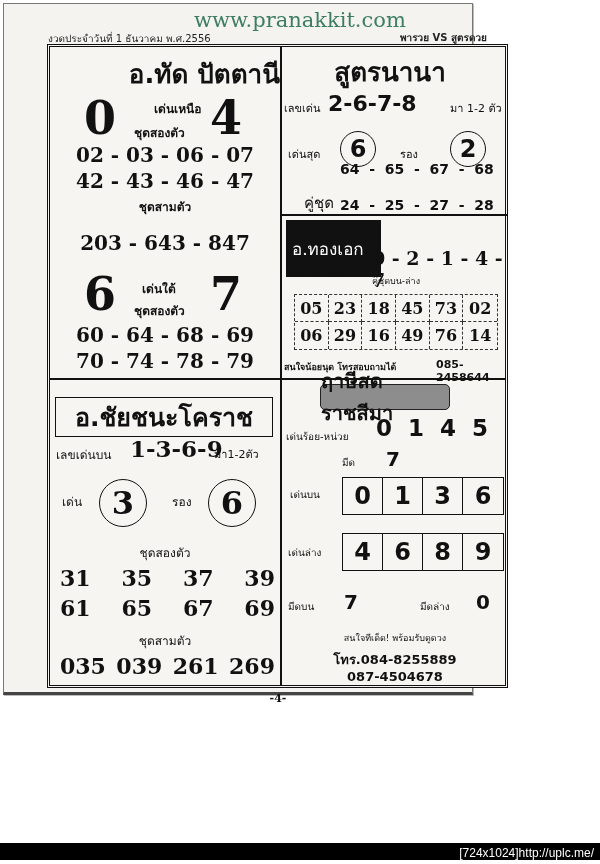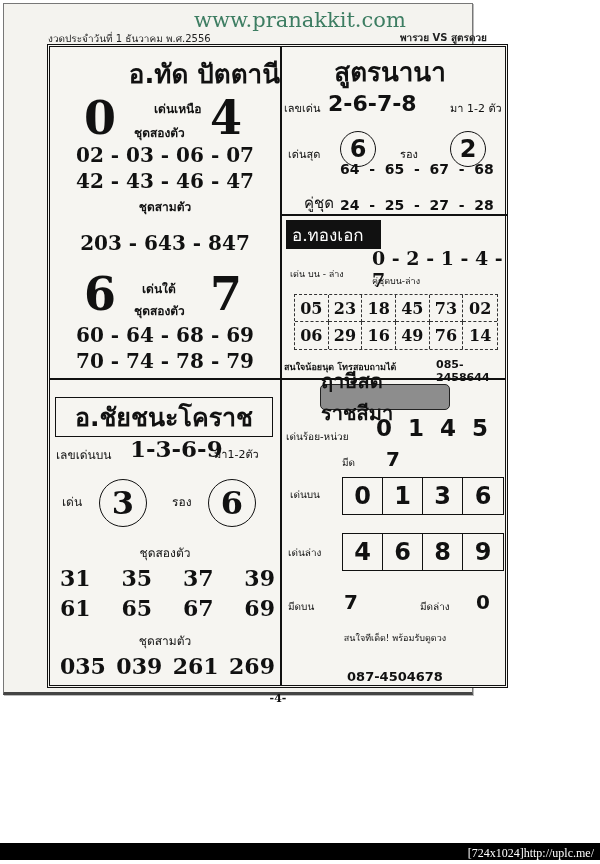--- a/index.html
+++ b/index.html
@@ -44,21 +44,21 @@
     
     .q2-title { left: 232px; top: 4px; width: 216px; text-align: center; font-size: 26px; font-weight: bold; }
     .circle {
       position: absolute; border: 1.5px solid #111; border-radius: 50%;
       display: flex; align-items: center; justify-content: center; font-weight: bold;
     }
 
     
     .q3-title {
       left: 236px; top: 173px; background: #111; color: #fff; font-size: 17px; font-family: "DejaVu Serif", serif;
-      padding: 1px 6px; width: 95px;
+      padding: 15px 6px; width: 95px;
     }
     .grid {
       position: absolute; left: 244px; top: 247px; width: 204px; height: 56px;
       border: 1px dashed #333; display: grid; grid-template-columns: repeat(6, 1fr); grid-template-rows: 1fr 1fr;
     }
     .grid div {
       border-right: 1px dashed #333; border-bottom: 1px dashed #333;
       font-family: "DejaVu Serif", serif; font-weight: bold; font-size: 16px;
       display: flex; align-items: center; justify-content: center;
     }
@@ -82,21 +82,21 @@
       width: 40px; height: 36px; border-right: 1.5px solid #111; font-size: 24px; font-weight: bold;
       display: flex; align-items: center; justify-content: center;
     }
     .boxrow div:last-child { border-right: none; }
 
     .page-num { position: absolute; left: 0; width: 556px; top: 692px; text-align: center; font-size: 11px; font-weight: bold; font-family: "DejaVu Serif", serif; }
 
     .bottom-bar {
       position: absolute; left: 0; top: 843px; width: 600px; height: 17px; background: #000;
       color: #fff; font-size: 12px; text-align: right; padding-right: 6px; line-height: 21px;
-      font-family: Liberation Serif, serif;
+      font-family: Liberation Sans, sans-serif;
     }
   </style>
 </head>
 <body>
 
 <div class="paper"></div>
 
 <div class="watermark">www.pranakkit.com</div>
 <div class="header-left">งวดประจำวันที่  1  ธันวาคม  พ.ศ.2556</div>
 <div class="header-right">พารวย VS สูตรดวย</div>
@@ -213,18 +213,19 @@
     <div>4</div>
     <div>6</div>
     <div>8</div>
     <div>9</div>
   </div>
   <div class="abs" style="left:238px;top:552px;font-size:10px;">มีดบน</div>
   <div class="abs bold" style="left:294px;top:543px;font-size:20px;">7</div>
   <div class="abs" style="left:370px;top:552px;font-size:10px;">มีดล่าง</div>
   <div class="abs bold" style="left:426px;top:543px;font-size:20px;">0</div>
   <div class="abs center" style="left:232px;width:226px;top:584px;font-size:9px;">สนใจทีเด็ด! พร้อมรับดูดวง</div>
+  <div class="abs center bold" style="left:232px;width:226px;top:602px;font-size:13px;">โทร.084-8255889</div>
   <div class="abs center bold" style="left:232px;width:226px;top:622px;font-size:13px;">087-4504678</div>
 </div>
 
 <div class="page-num">-4-</div>
 
 <div class="bottom-bar"><span>[724x1024]http://uplc.me/</span></div>
 
 </body></html>

